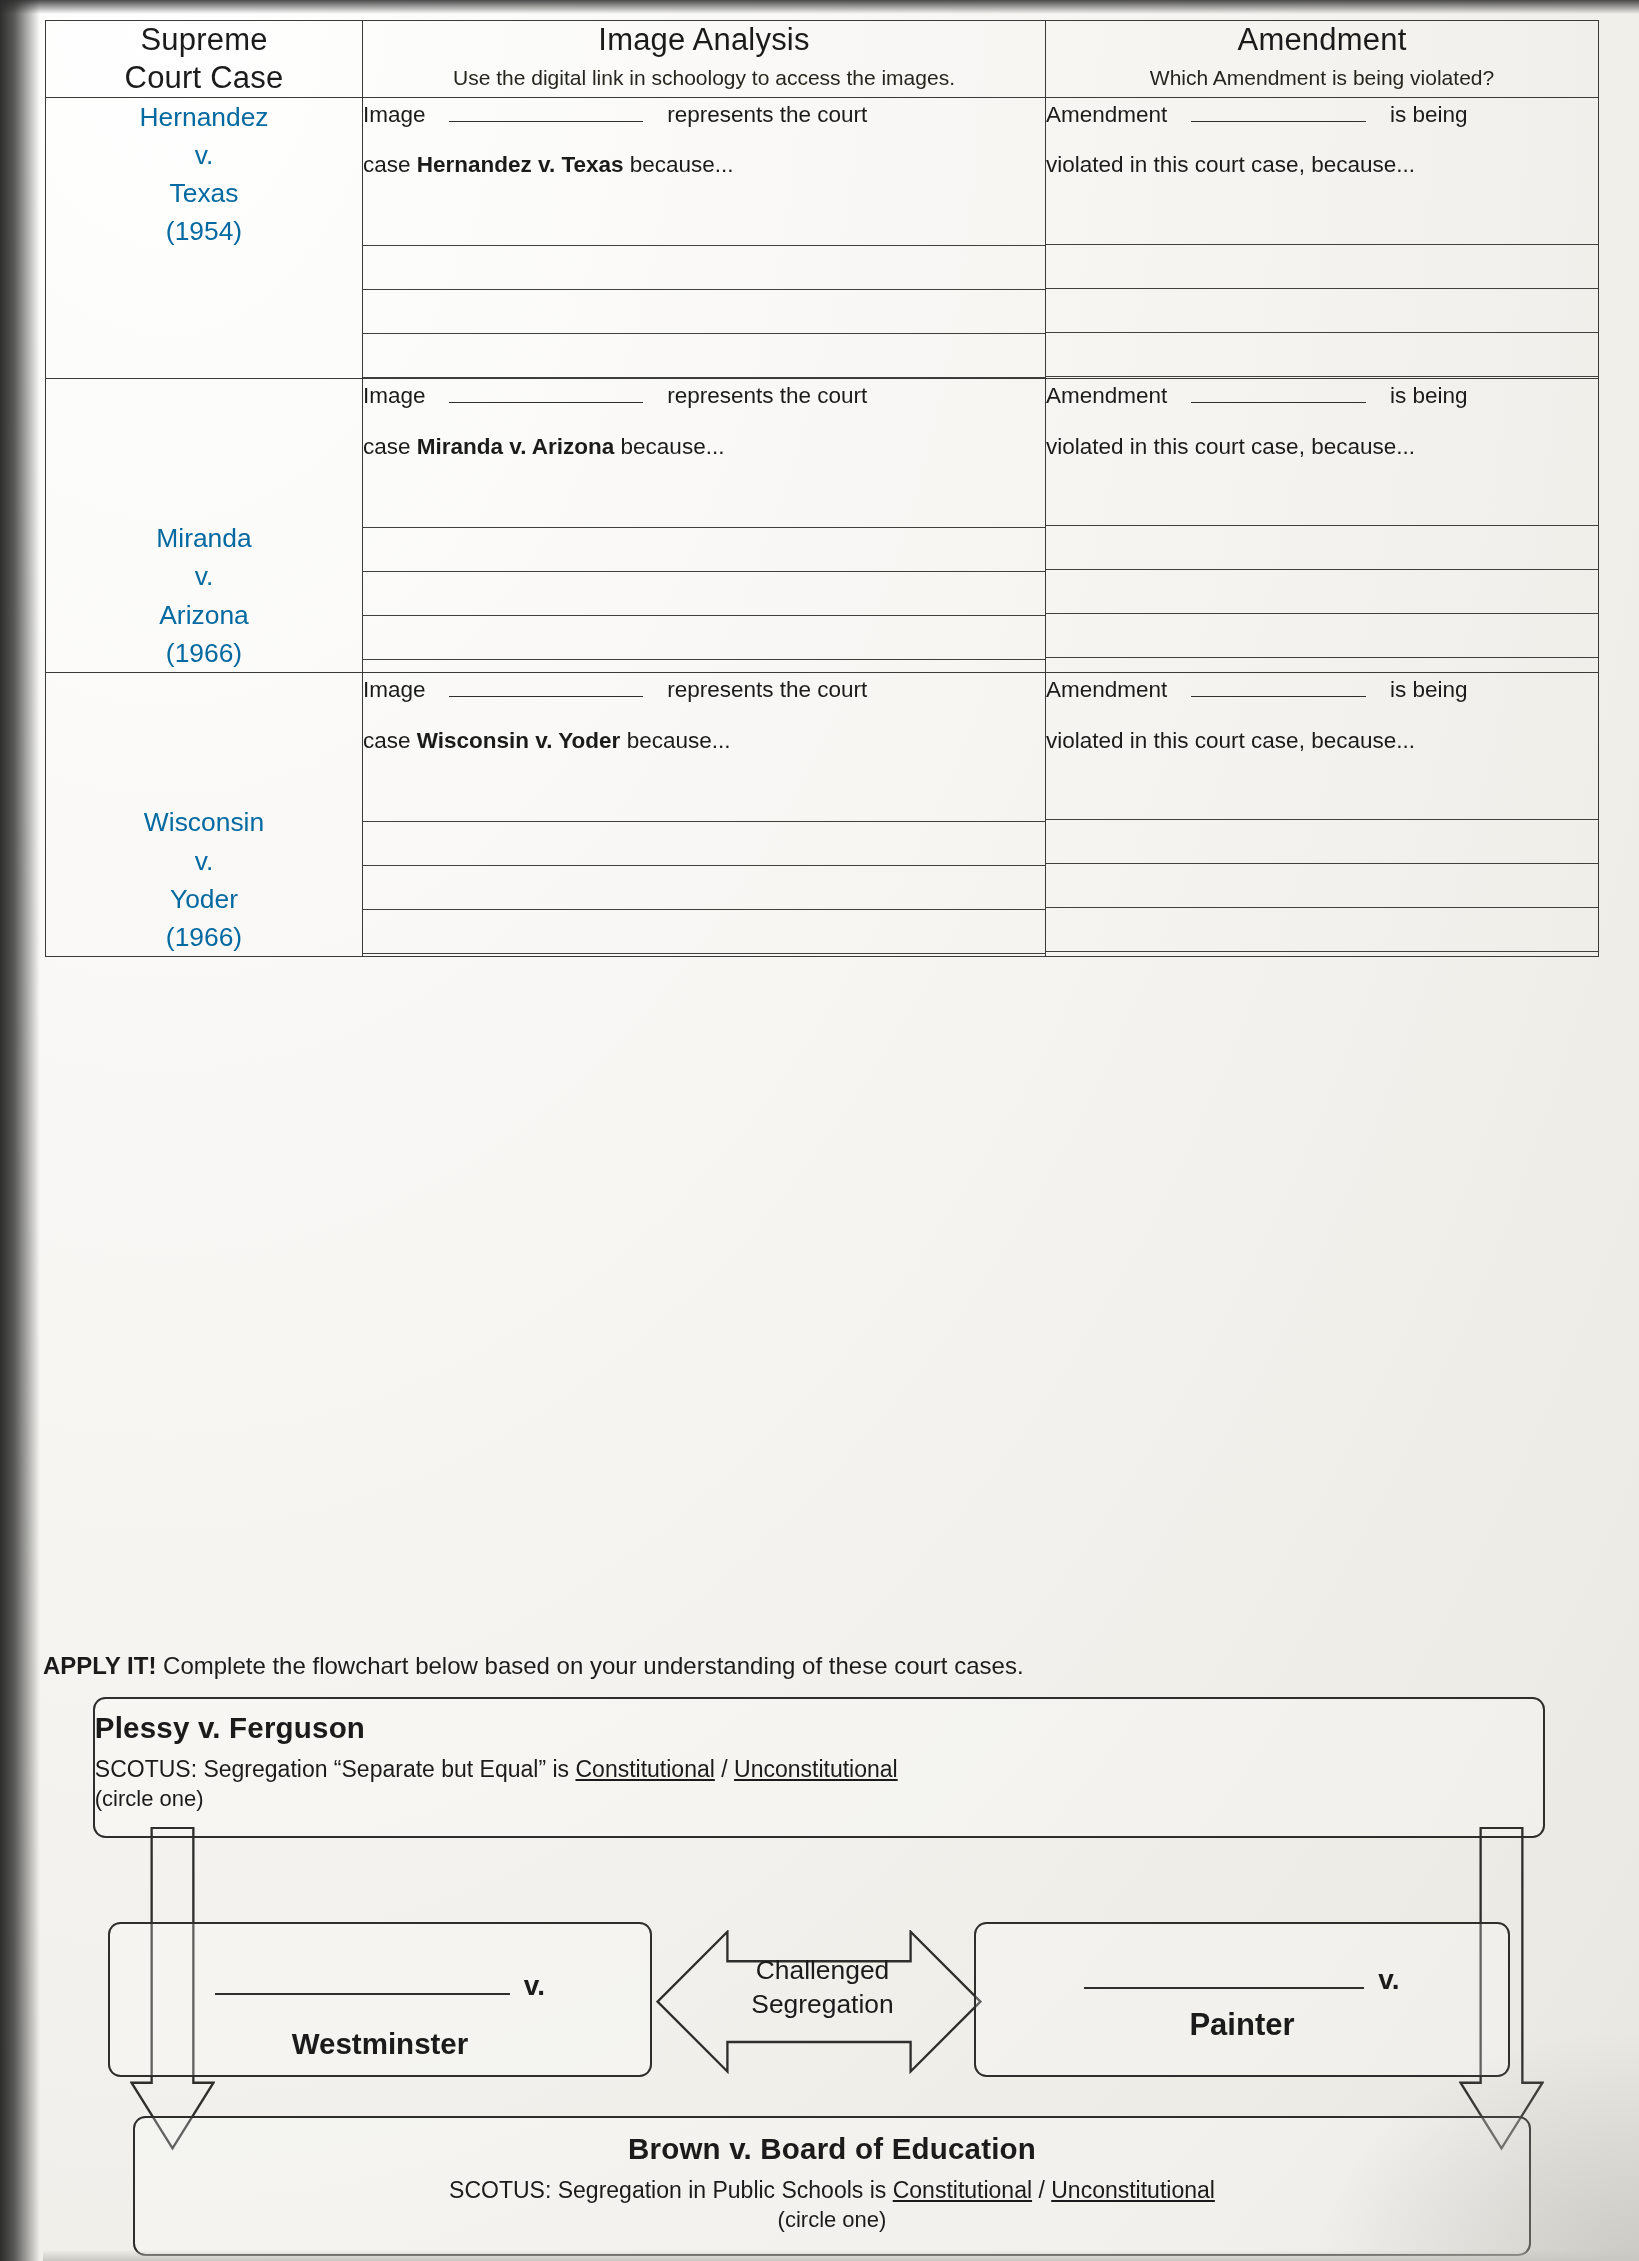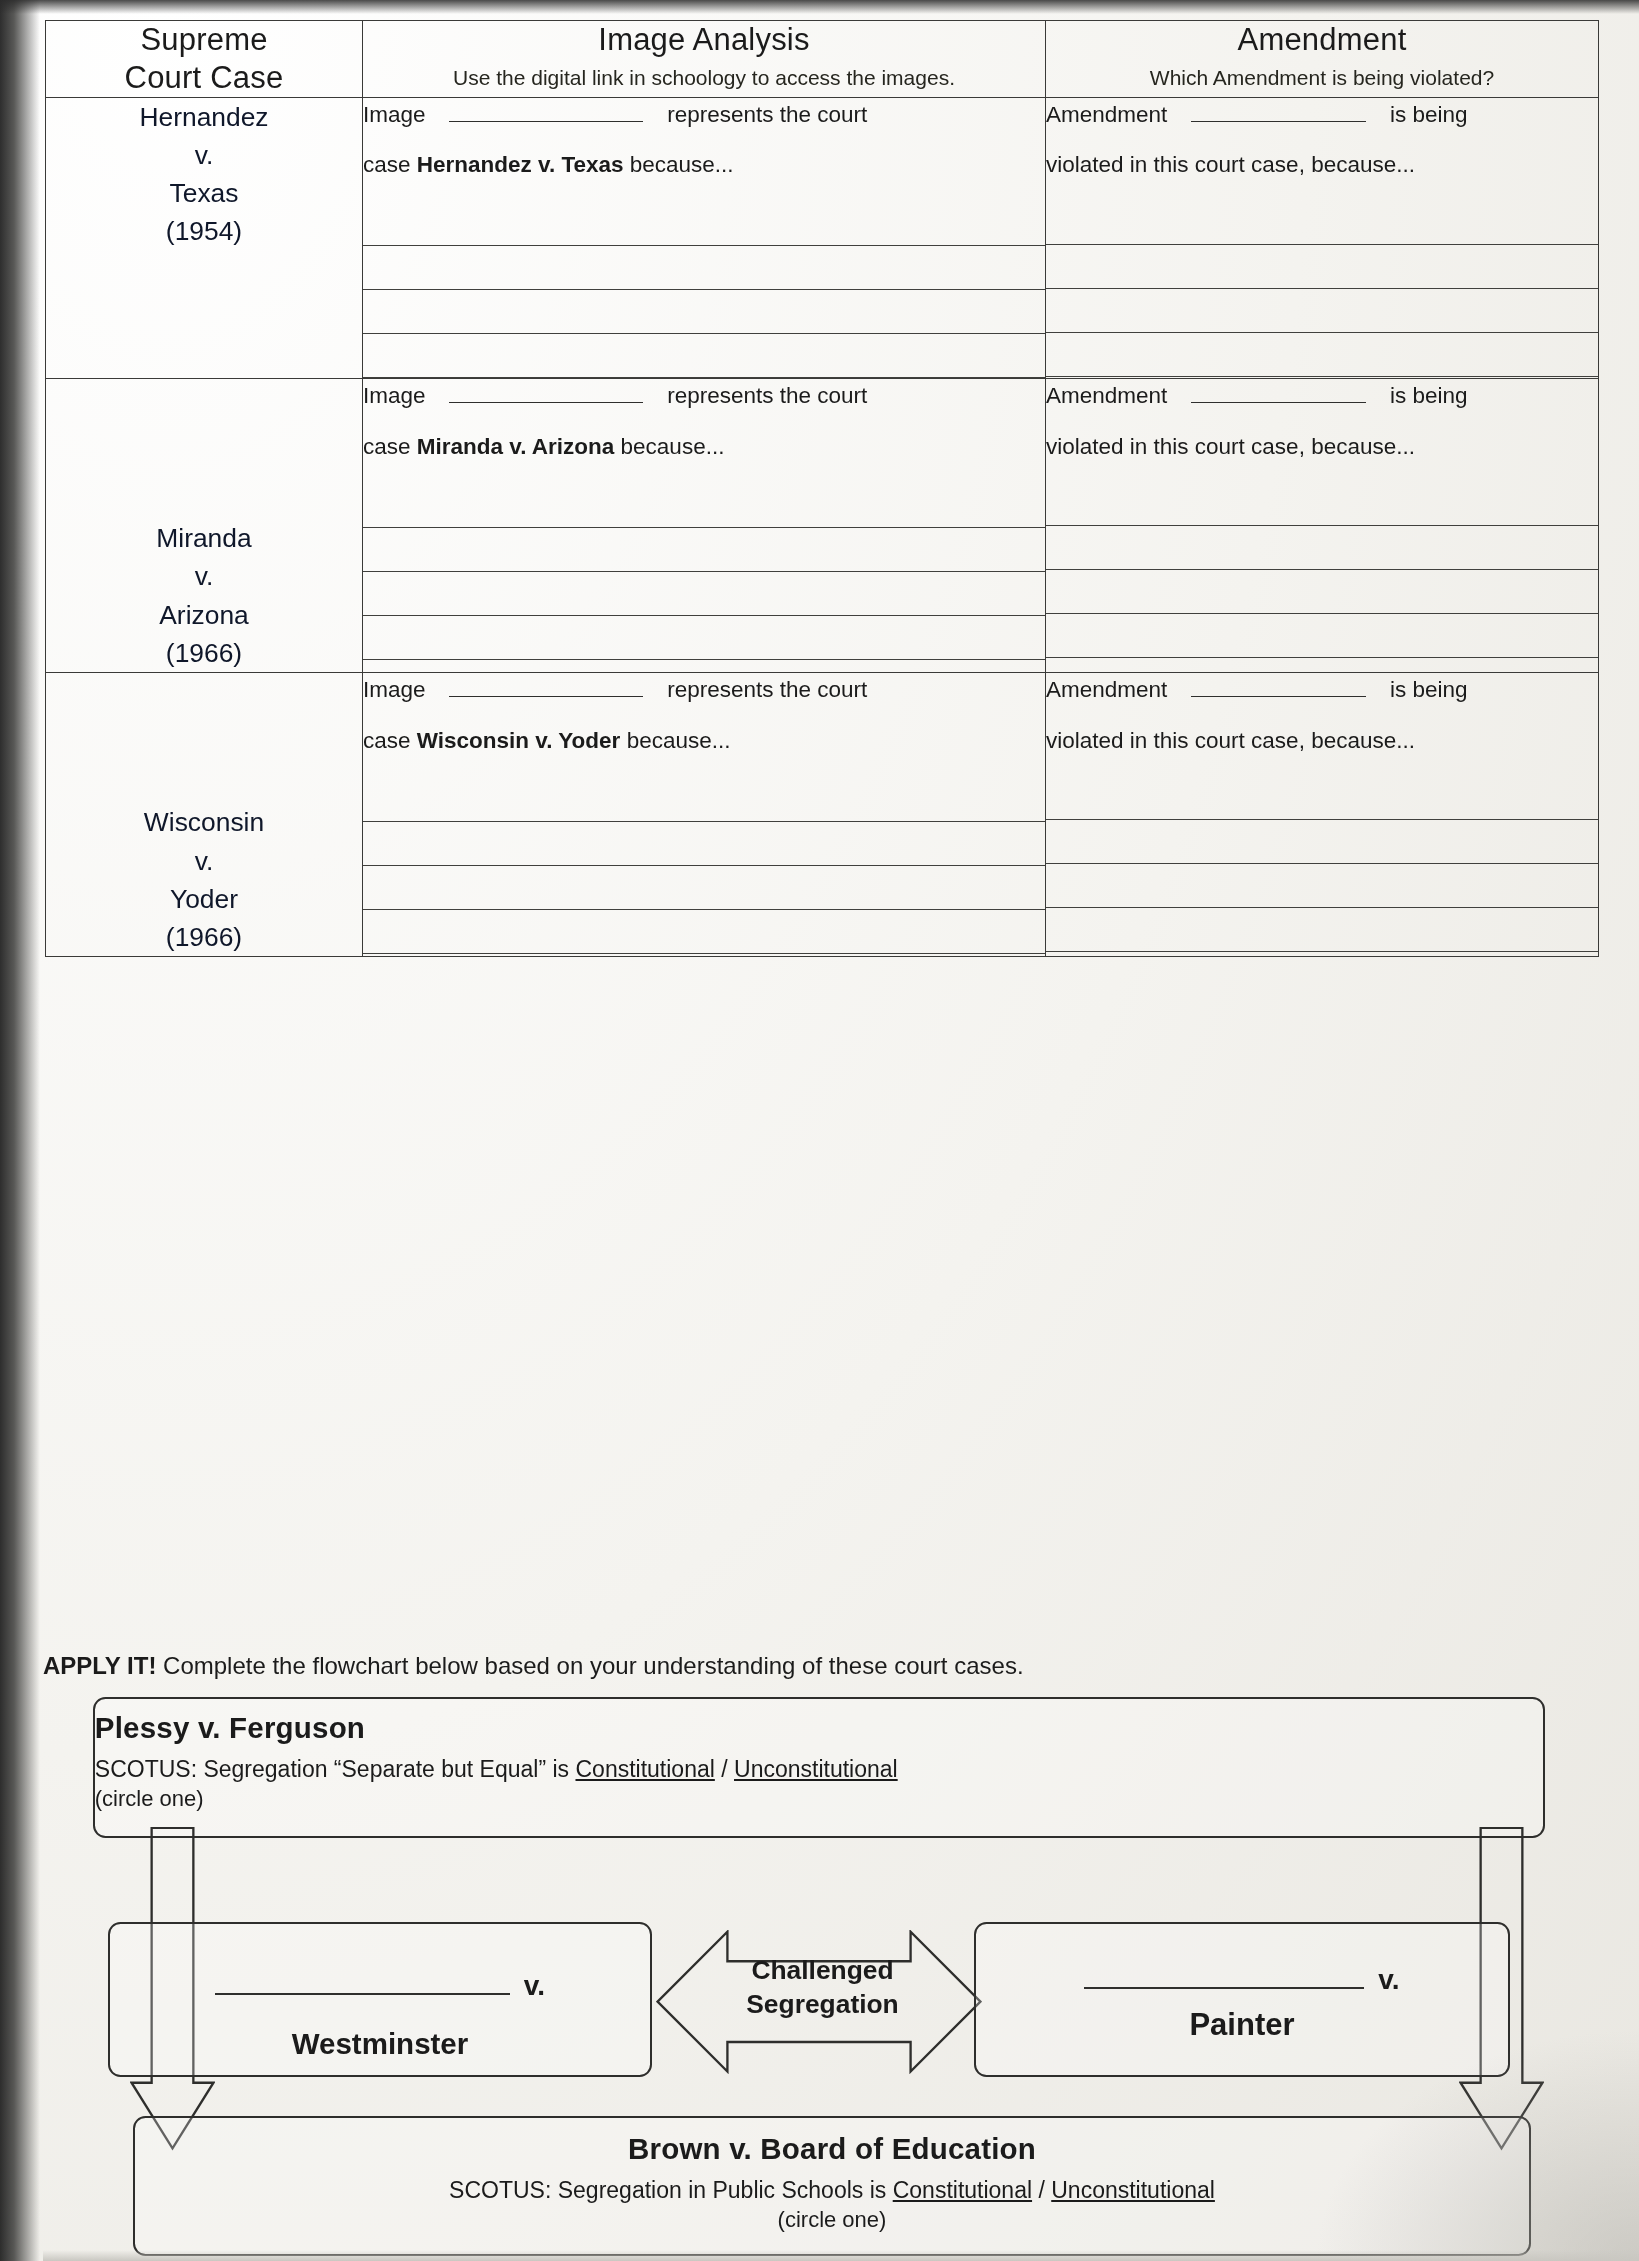--- a/index.html
+++ b/index.html
@@ -82,21 +82,21 @@
     margin-top: 6.2px;
     color: #26261f;
   }
 
   
   .case-cell {
     text-align: center;
     font-size: 26.4px;
     line-height: 1.45;
     padding-top: 163px;
-    color: #0f172a;
+    color: #0369a1;
   }
   .case-cell.m { padding-top: 140px; }
   .case-cell.w { padding-top: 130px; }
 
   
   .prompt-cell {
     padding: 25px 26.4px 20px 26.4px;
     font-size: 22.5px;
     line-height: 1.5;
   }
@@ -246,21 +246,21 @@
     height: 144px;
   }
   .mid-arrow svg { display: block; }
   .mid-label {
     position: absolute;
     left: 629px;
     top: 256px;
     width: 217px;
     text-align: center;
     font-size: 26.4px;
-    font-weight: 700;
+    font-weight: 400;
     line-height: 1.3;
   }
 
   
   .down-arrow-left {
     position: absolute;
     left: 45px;
     top: 130px;
     width: 85px;
     height: 326px;

